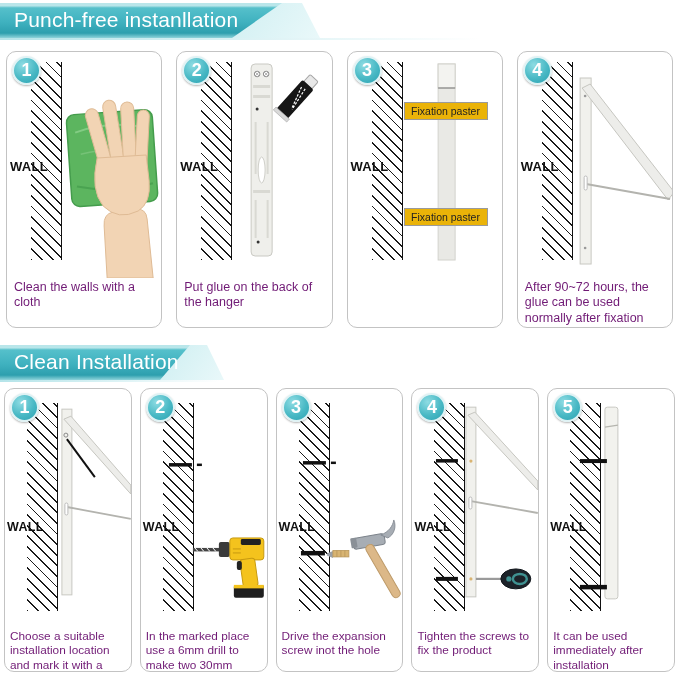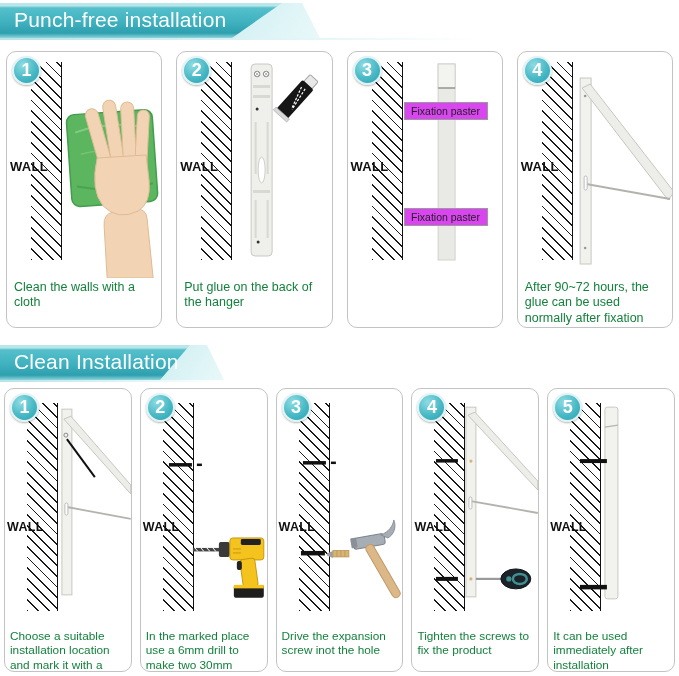--- a/index.html
+++ b/index.html
@@ -43,49 +43,49 @@
     position:absolute;top:4px;left:5px;width:29px;height:29px;border-radius:50%;
     background:radial-gradient(circle at 35% 28%,#8edce3,#49b9c5 55%,#2aa0b0);
     border:2px solid #dff2f4;box-shadow:0 1px 2px rgba(0,0,0,.3);
     color:#fff;font-size:18px;font-weight:bold;
     display:flex;align-items:center;justify-content:center;box-sizing:border-box;z-index:3;
   }
   .scene{position:relative;flex:none;}
   #row1 .scene{height:226px;}
   #row2 .scene{height:238px;}
   .art{position:absolute;inset:0;width:100%;height:100%;}
-  .caption{padding:2px 7px 6px;font-size:12.5px;line-height:1.22;color:#15803d;}
+  .caption{padding:2px 7px 6px;font-size:12.5px;line-height:1.22;color:#701a75;}
   #row2 .caption{font-size:11.8px;padding:2px 5px 5px;}
 
   .hatch{
     position:absolute;
     background:repeating-linear-gradient(45deg,#1a1a1a 0 1.3px,transparent 1.3px 7.5px);
     border-right:1.6px solid #111;
   }
   #row1 .hatch{left:24px;top:10px;width:30px;height:198px;}
   #row2 .hatch{left:22px;top:14px;width:30px;height:208px;}
   .wall-label{position:absolute;font-weight:bold;color:#111;letter-spacing:.3px;z-index:2;margin-top:39px;}
   #row1 .wall-label{left:3px;top:68px;font-size:13px;}
   #row2 .wall-label{left:2px;top:92px;font-size:12.5px;}
 
   .fix-label{
     position:absolute;left:56px;width:84px;box-sizing:border-box;text-align:center;
-    background:#d946ef;border:1px solid #9a9a9a;font-size:10.5px;color:#222;
+    background:#eab308;border:1px solid #9a9a9a;font-size:10.5px;color:#222;
     padding:2px 2px;white-space:nowrap;z-index:2;
   }
   .fix-label.l1{top:50px;}
   .fix-label.l2{top:156px;}
 </style>
 </head>
 <body>
 
 <div class="banner" id="banner1">
   <div class="layer light"></div>
   <div class="layer dark"></div>
-  <div class="label">Punch-free installation</div>
+  <div class="label">Punch-free instanllation</div>
 </div>
 
 <div class="row" id="row1">
 
   <div class="panel">
     <div class="badge">1</div>
     <div class="scene">
       <span class="wall-label">WALL</span>
       <div class="hatch"></div>
       <svg class="art" viewBox="0 0 154 226">

